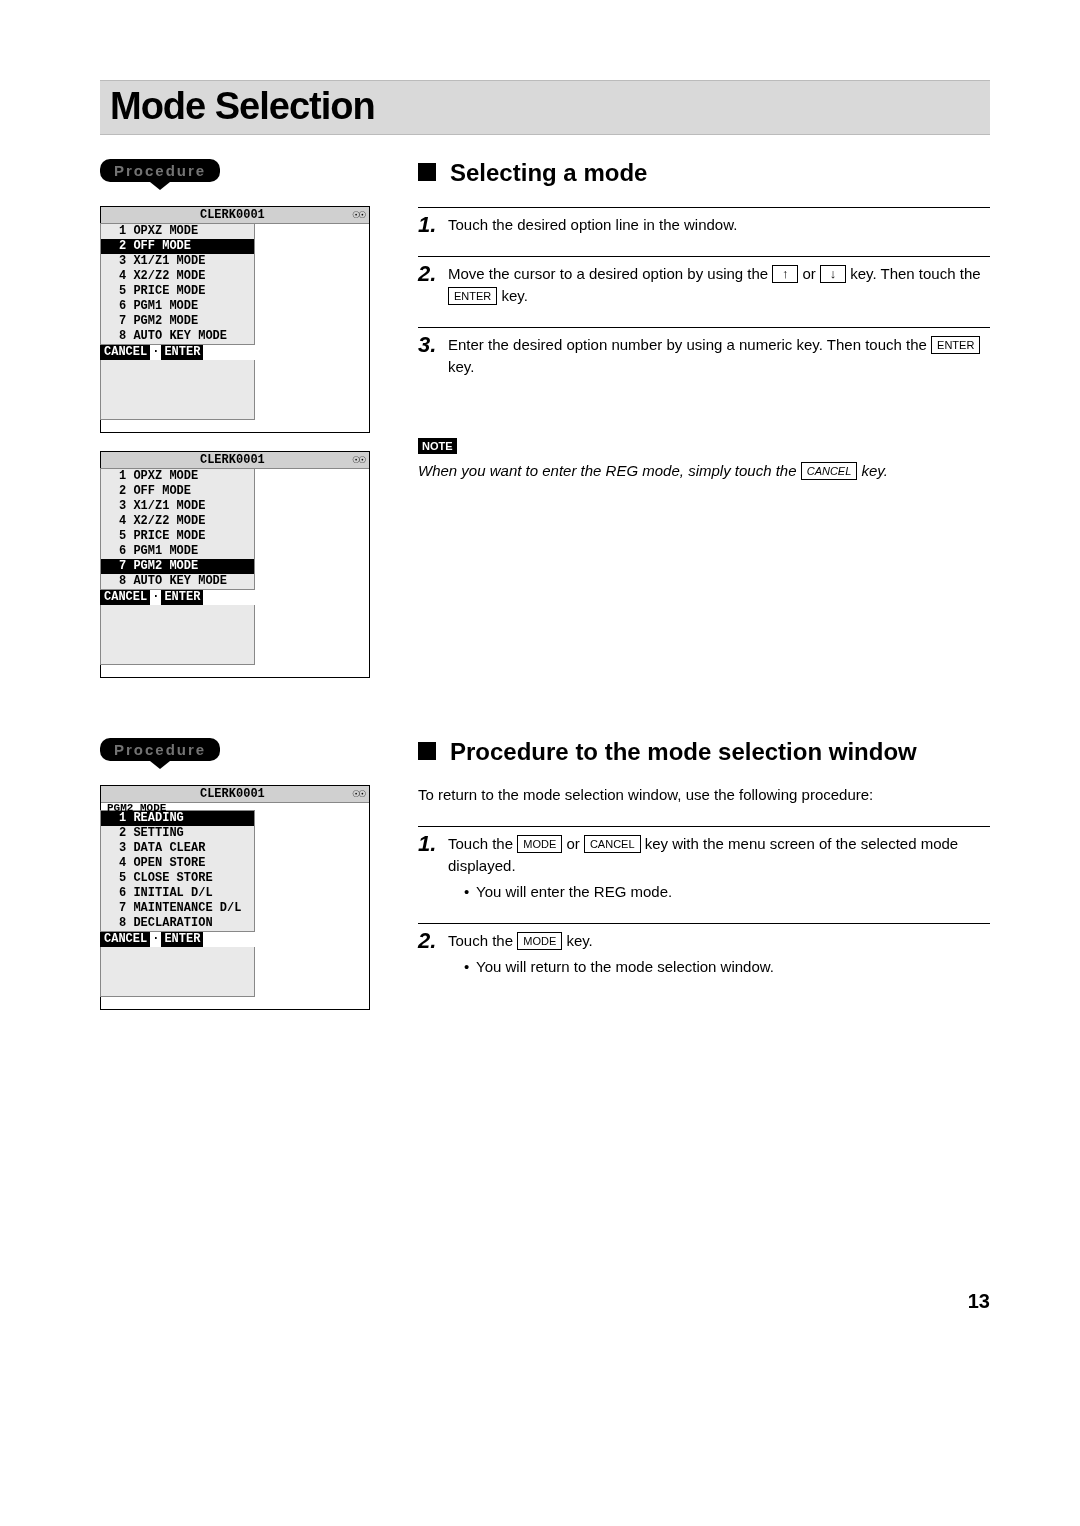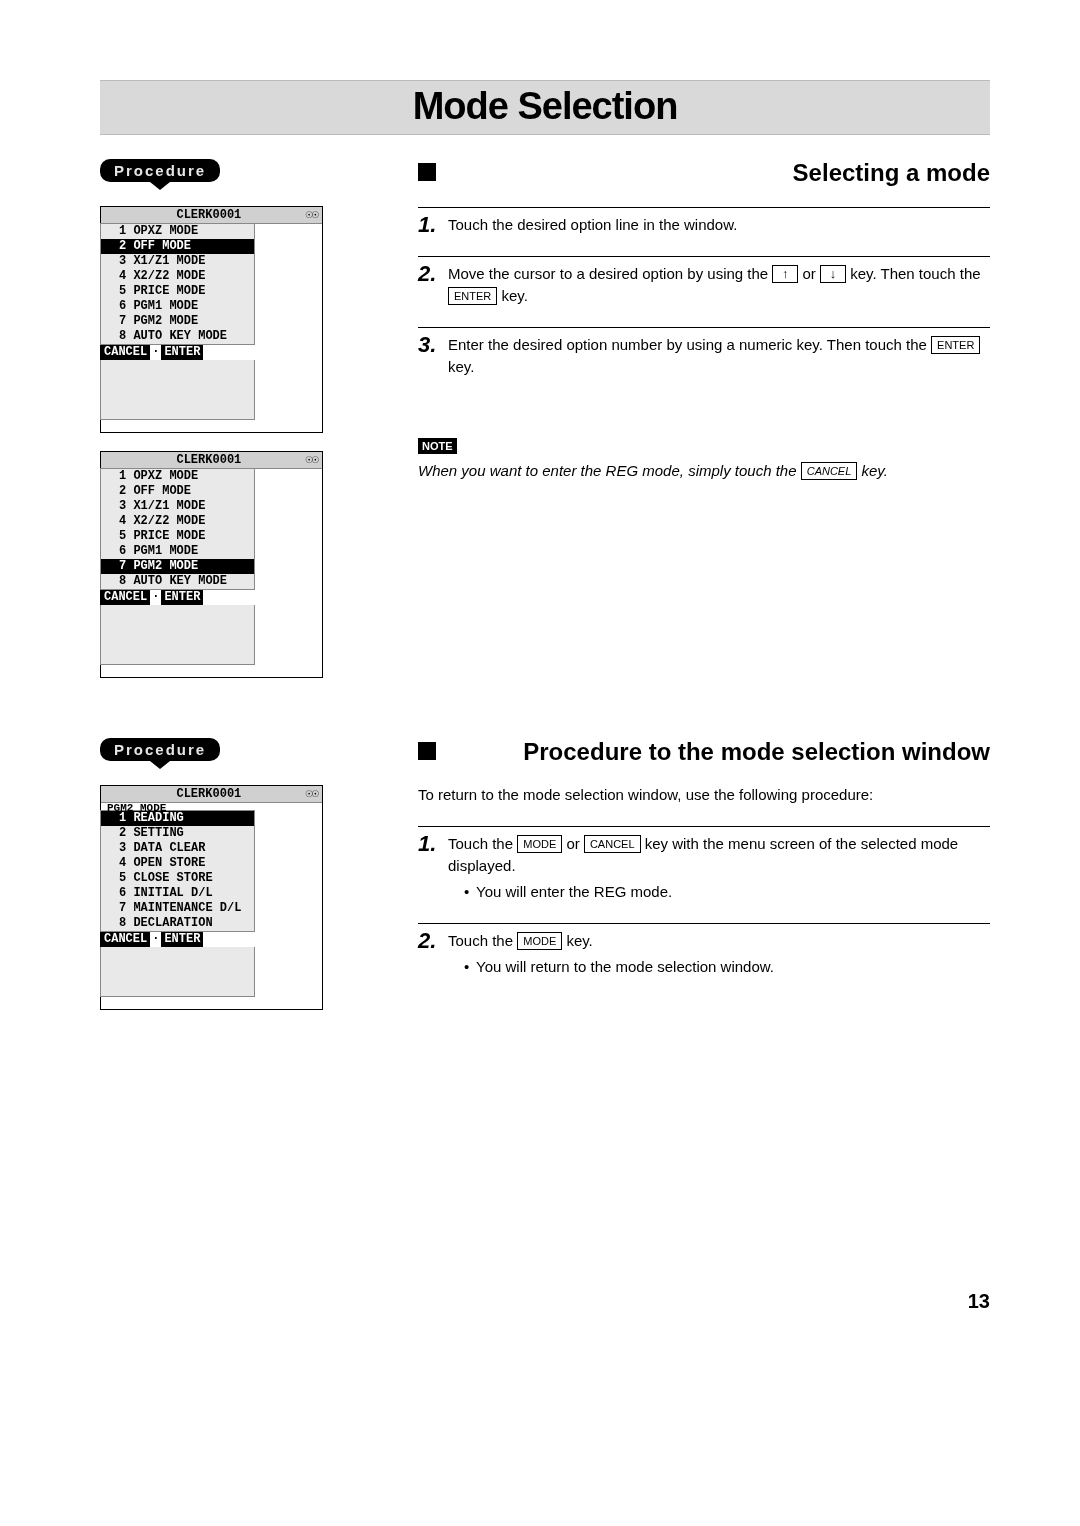--- a/index.html
+++ b/index.html
@@ -16,38 +16,37 @@
     padding: 4px 10px 6px 10px;
     margin-bottom: 24px;
     border-top: 1px solid #bbb;
     border-bottom: 1px solid #bbb;
   }
   .title-bar h1 {
     margin: 0;
     font-size: 38px;
     font-weight: bold;
     letter-spacing: -1px;
-    text-align: center;
   }
   .layout {
     display: flex;
     gap: 28px;
   }
   .col-left {
     width: 290px;
     flex: 0 0 290px;
   }
   .col-right {
     flex: 1;
   }
 
   .proc-label {
     display: inline-block;
     background: #000;
-    color: #e5e5e5;
+    color: #737373;
     font-weight: bold;
     letter-spacing: 2px;
     font-size: 15px;
     padding: 3px 14px;
     border-radius: 10px;
     position: relative;
     margin-bottom: 6px;
   }
   .proc-label::after {
     content: "";
@@ -56,21 +55,21 @@
     transform: translateX(-50%);
     bottom: -8px;
     border-left: 10px solid transparent;
     border-right: 10px solid transparent;
     border-top: 8px solid #000;
   }
 
   .screen {
     border: 1px solid #000;
     background: #fff;
-    width: 223px;
+    width: 270px;
     margin-top: 18px;
     font-family: "Courier New", monospace;
     font-weight: bold;
     font-size: 12px;
     line-height: 15px;
     position: relative;
     padding-bottom: 12px;
   }
   .screen-header {
     display: flex;
@@ -135,21 +134,20 @@
   }
   .scr-panel-wrap {
     position: relative;
     padding-top: 8px;
   }
 
   .sec-head {
     display: flex;
     align-items: baseline;
     margin: 0 0 18px 0;
-    justify-content: space-between;
   }
   .sec-head .sq {
     width: 18px;
     height: 18px;
     background: #000;
     margin-right: 14px;
     margin-top: 4px;
   }
   .sec-head h2 {
     margin: 0;

